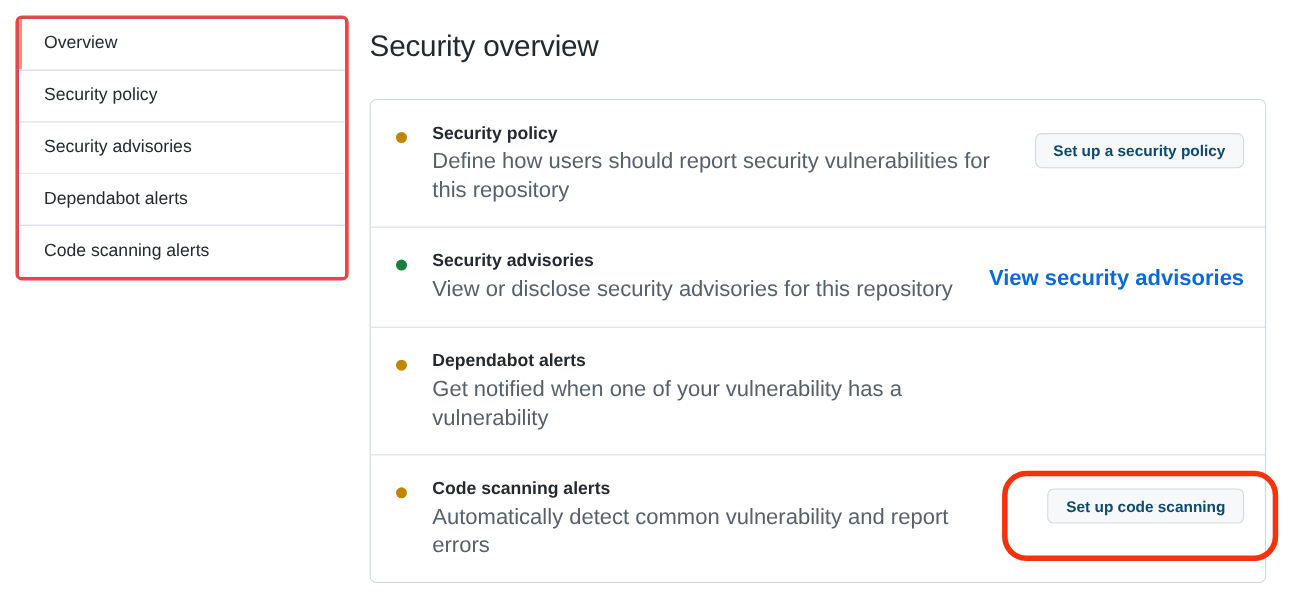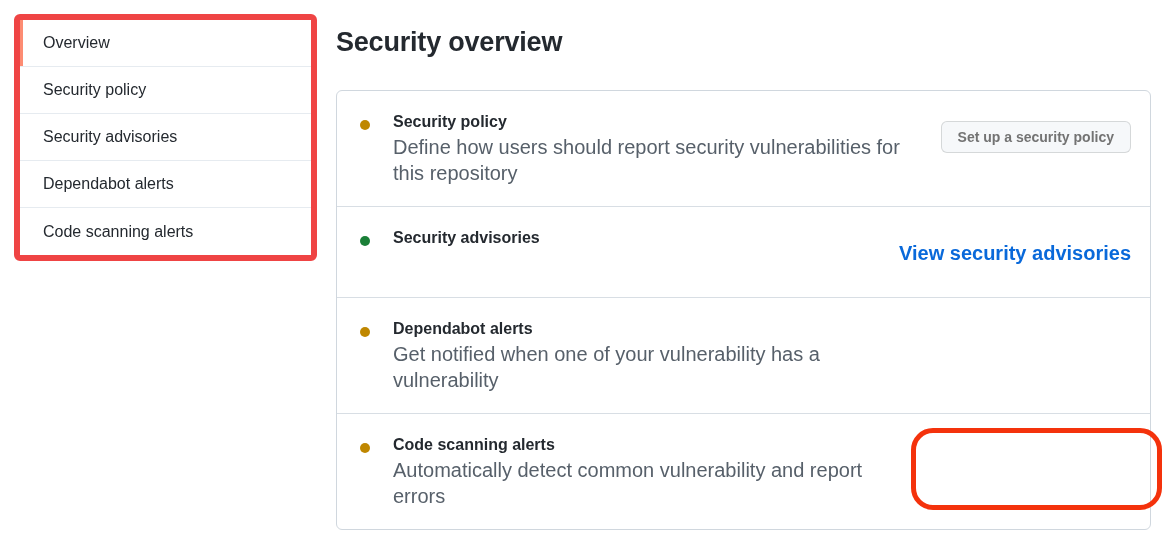--- a/index.html
+++ b/index.html
@@ -16,21 +16,21 @@
     -webkit-font-smoothing: antialiased;
     color: #24292f;
   }
 
   
   .sidebar {
     position: absolute;
     left: 14px;
     top: 14px;
     width: 303px;
-    border: 6px solid #ef4444;
+    border: 3px solid #ef4444;
     border-radius: 6px;
     background: #4c1d95;
     box-sizing: border-box;
     overflow: hidden;
   }
   .side-item {
     position: relative;
     height: 47px;
     display: flex;
     align-items: center;
@@ -57,21 +57,21 @@
   
   .main {
     position: absolute;
     left: 336px;
     top: 14px;
     width: 815px;
   }
   .page-title {
     font-size: 27px;
     line-height: 34px;
-    font-weight: 700;
+    font-weight: 400;
     color: #24292f;
     margin: 11px 0 0 0;
     letter-spacing: -0.2px;
   }
 
   .card {
     position: absolute;
     left: 0;
     top: 76px;
     width: 815px;
@@ -126,21 +126,21 @@
     min-height: 48px;
     padding-top: 2px;
   }
 
   .btn {
     display: inline-block;
     font-family: "Liberation Sans", sans-serif;
     font-size: 14px;
     font-weight: 600;
     line-height: 20px;
-    color: #737373;
+    color: #0c4a6e;
     background: #f6f8fa;
     border: 1px solid rgba(27,31,36,0.15);
     border-radius: 6px;
     padding: 5px 16px;
     cursor: pointer;
     white-space: nowrap;
   }
   .link {
     font-size: 20px;
     font-weight: 600;
@@ -199,38 +199,42 @@
       </div>
       <div class="row-action">
         <button class="btn">Set up a security policy</button>
       </div>
     </div>
 
     <div class="card-row">
       <span class="row-dot" style="background:#1a7f37"></span>
       <div class="row-body">
         <div class="row-title">Security advisories</div>
+        <div class="row-desc">View or disclose security advisories for this repository</div>
       </div>
       <div class="row-action">
         <a class="link">View security advisories</a>
       </div>
     </div>
 
     <div class="card-row">
       <span class="row-dot" style="background:#bf8700"></span>
       <div class="row-body">
         <div class="row-title">Dependabot alerts</div>
         <div class="row-desc">Get notified when one of your vulnerability has a vulnerability</div>
       </div>
     </div>
 
     <div class="card-row">
       <span class="row-dot" style="background:#bf8700"></span>
       <div class="row-body">
         <div class="row-title">Code scanning alerts</div>
         <div class="row-desc">Automatically detect common vulnerability and report errors</div>
       </div>
+      <div class="row-action">
+        <button class="btn">Set up code scanning</button>
+      </div>
     </div>
 
   </section>
 </main>
 
 <div class="annotation" style="border-color: rgb(244, 50, 12);"></div>
 
 </body></html>

